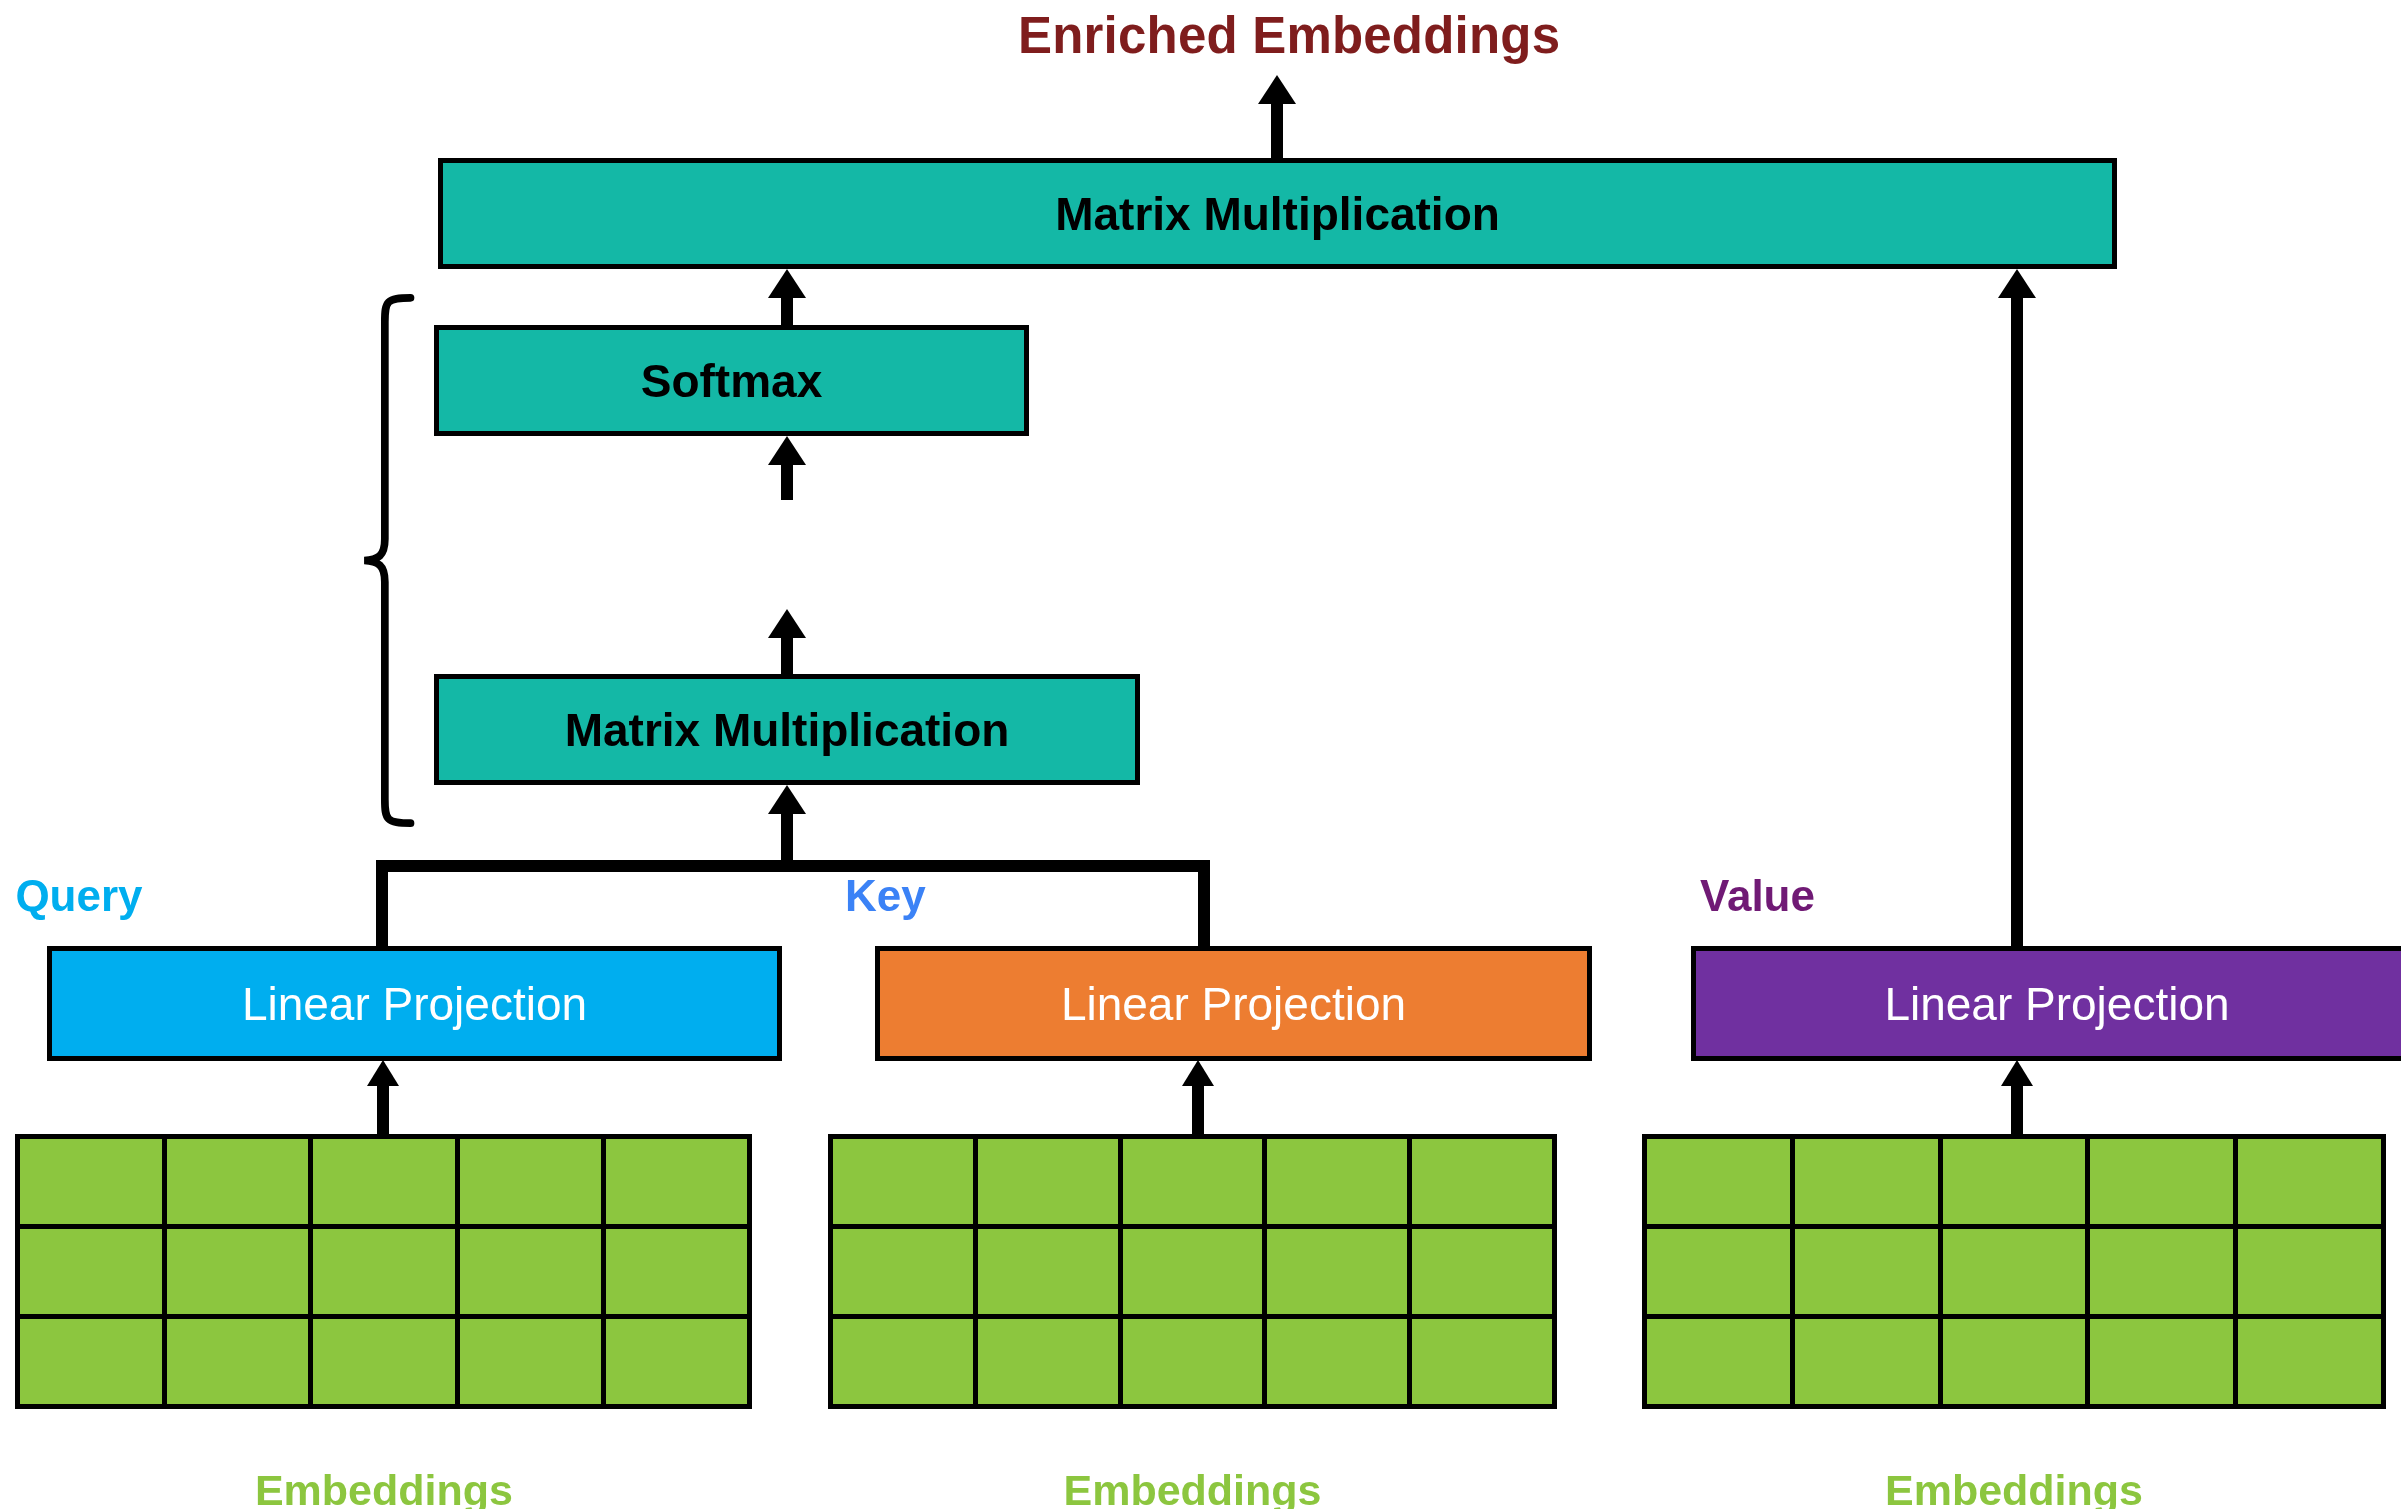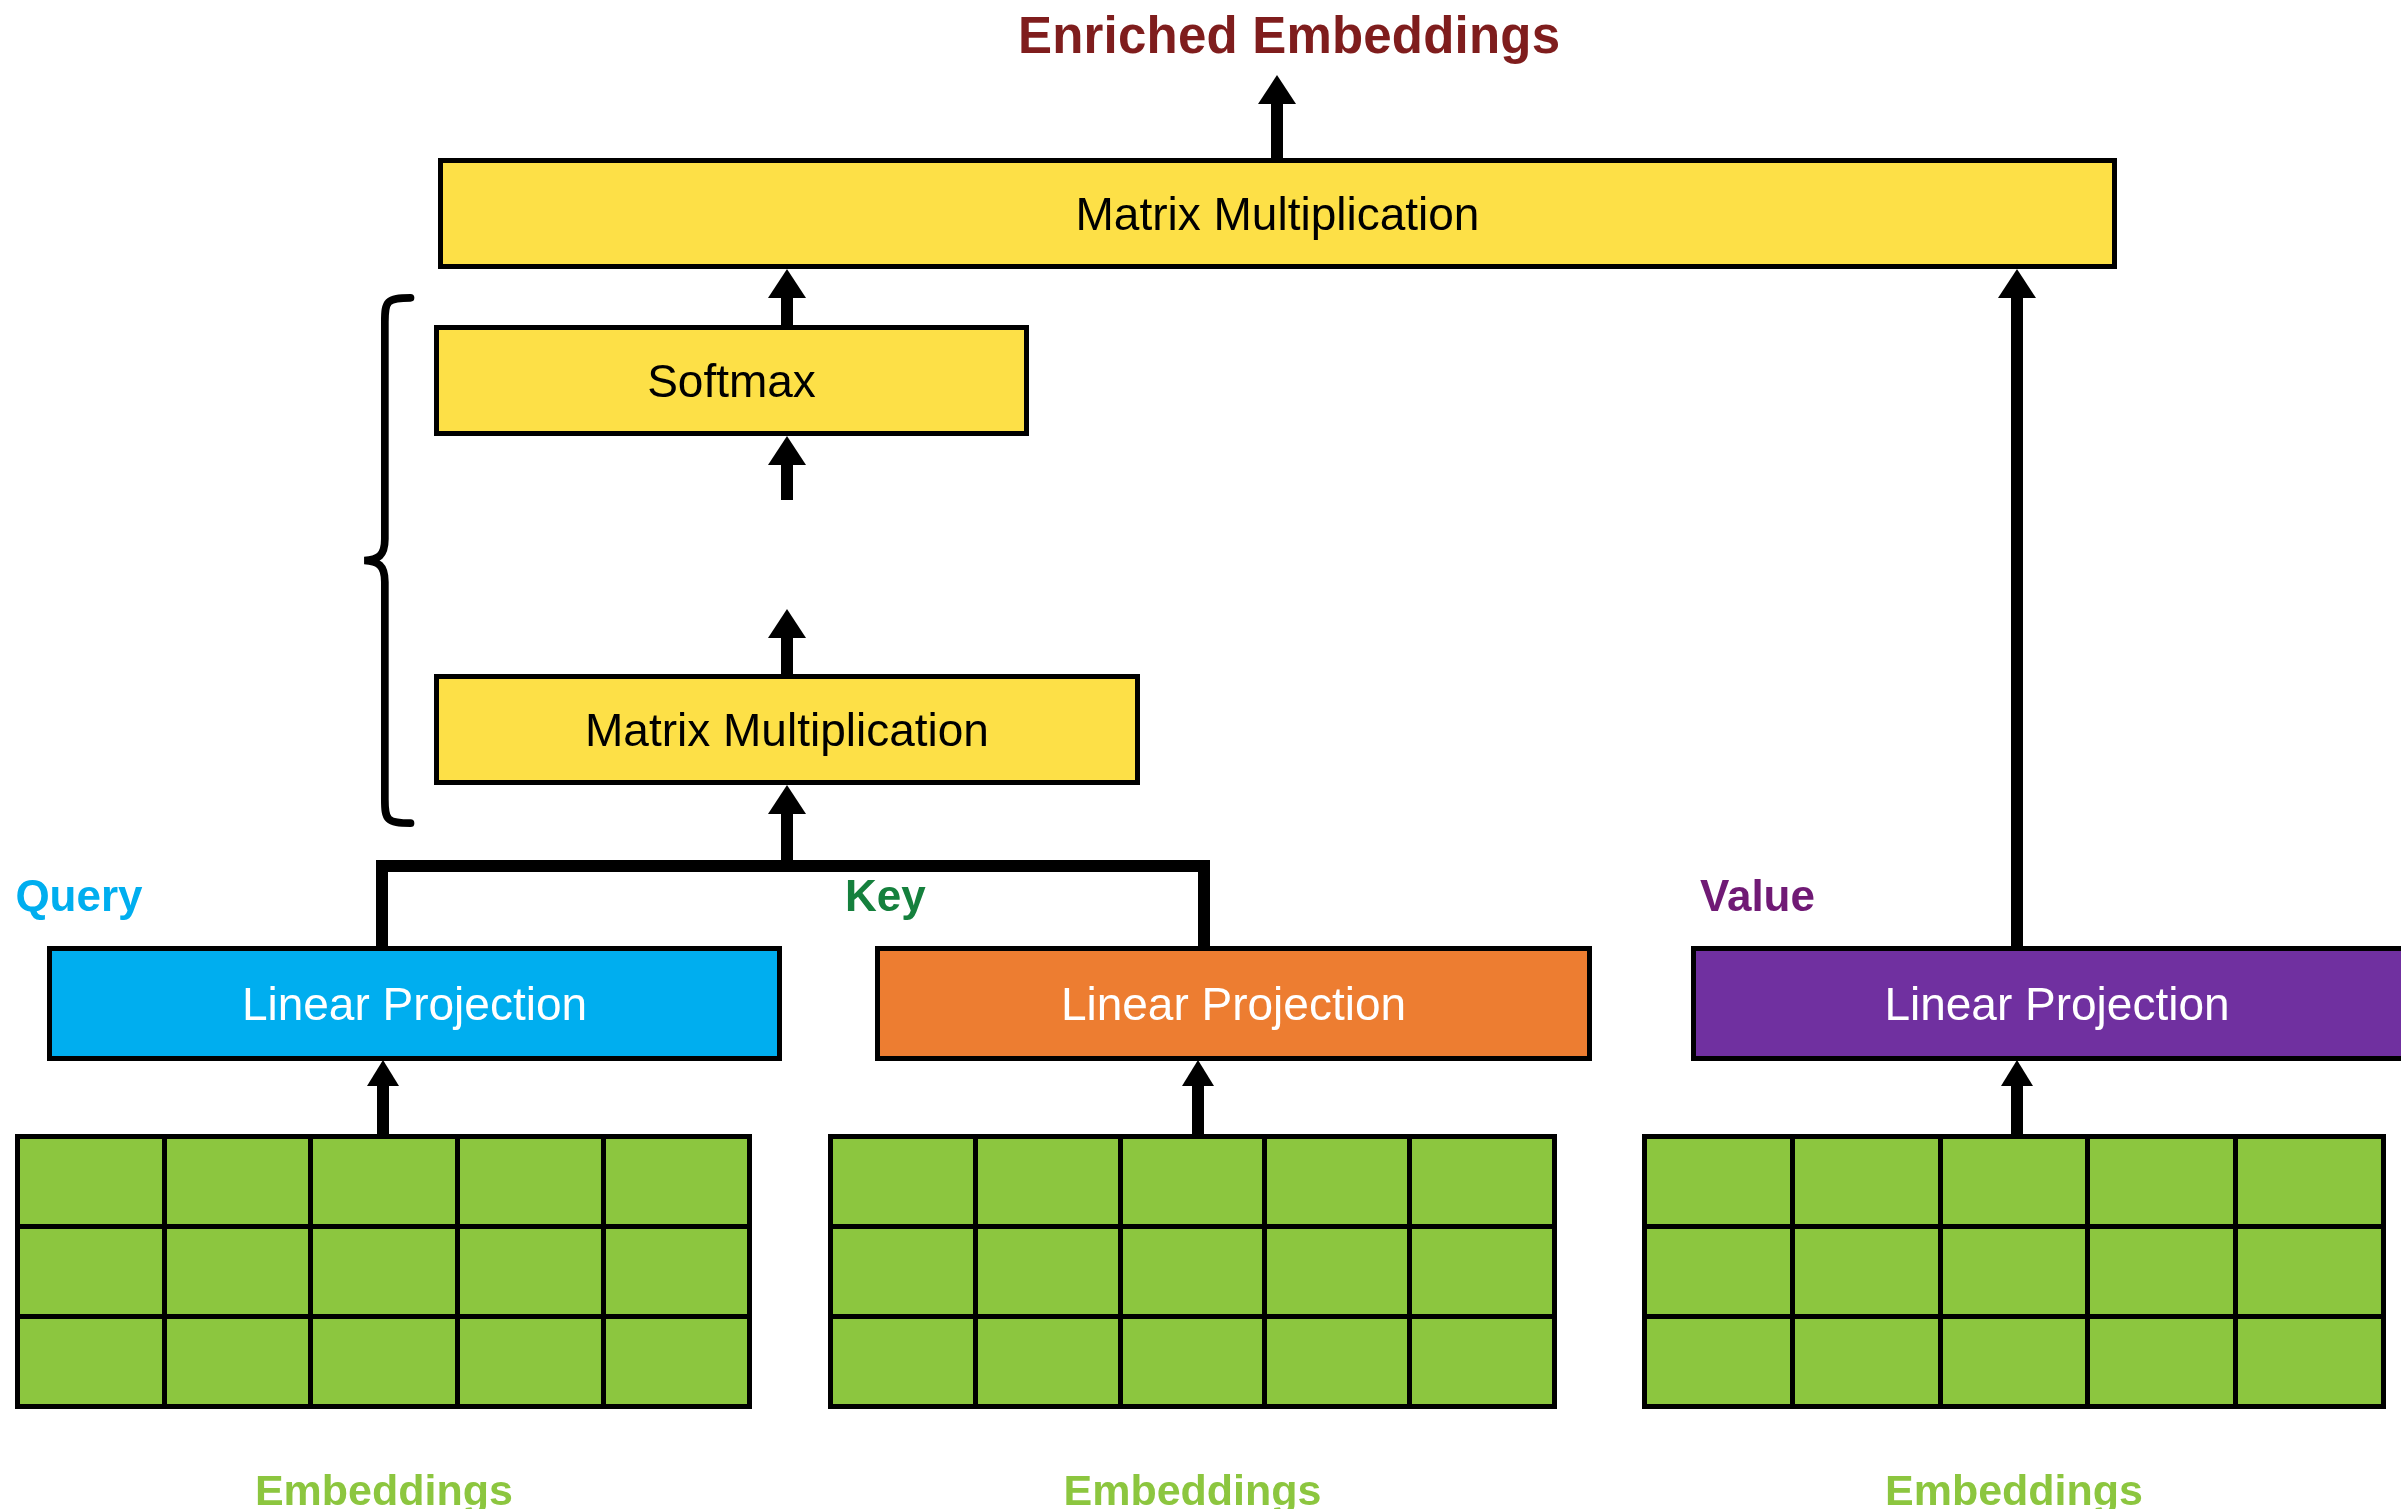--- a/index.html
+++ b/index.html
@@ -57,22 +57,23 @@
     box-sizing: border-box;
     display: flex;
     align-items: center;
     justify-content: center;
     border: 5.1px solid #000000;
     font-size: 46px;
     line-height: 1;
     white-space: nowrap;
   }
   .box-gray {
-    background: #fde047;
+    background: #14b8a6;
     color: #000000;
+    font-weight: bold;
   }
   .box-colored {
     color: #FFFFFF;
     margin-left: 35px;
   }
 
   
   .grid {
     box-sizing: border-box;
     display: grid;
@@ -180,21 +181,21 @@
     <div class="grid-cell"></div>
     <div class="grid-cell"></div>
     <div class="grid-cell"></div>
     <div class="grid-cell"></div>
     <div class="grid-cell"></div>
     <div class="grid-cell"></div>
   </div>
 
   <div class="abs emb-label" style="left:15.4px; top:1437px; width:737px;">Embeddings</div>
 
-  <div class="abs kv-label" style="left:845px; top:874px; color:#15803d;text-align:right;">Key</div>
+  <div class="abs kv-label" style="left:845px; top:874px; color:#3b82f6;text-align:right;">Key</div>
 
   <div class="abs box box-colored" style="left:840px; top:946px; width:717px; height:115px; background:#ED7D31;">
     <span>Linear Projection</span>
   </div>
 
   <div class="abs vline" style="left:1192px; top:1084px; width:12px; height:53px;"></div>
   <div class="abs arrowhead-sm" style="left:1182px; top:1060px;"></div>
 
   <div class="abs grid" style="left:828px; top:1134px; width:729px; height:275px;">
     <div class="grid-cell"></div>

